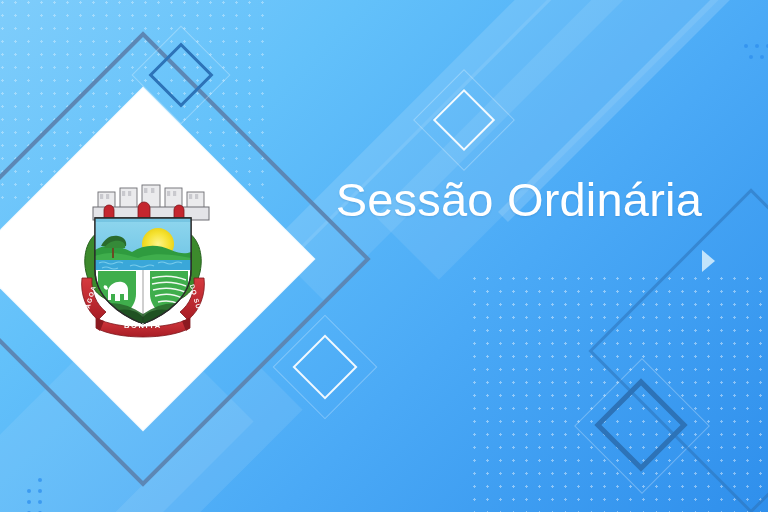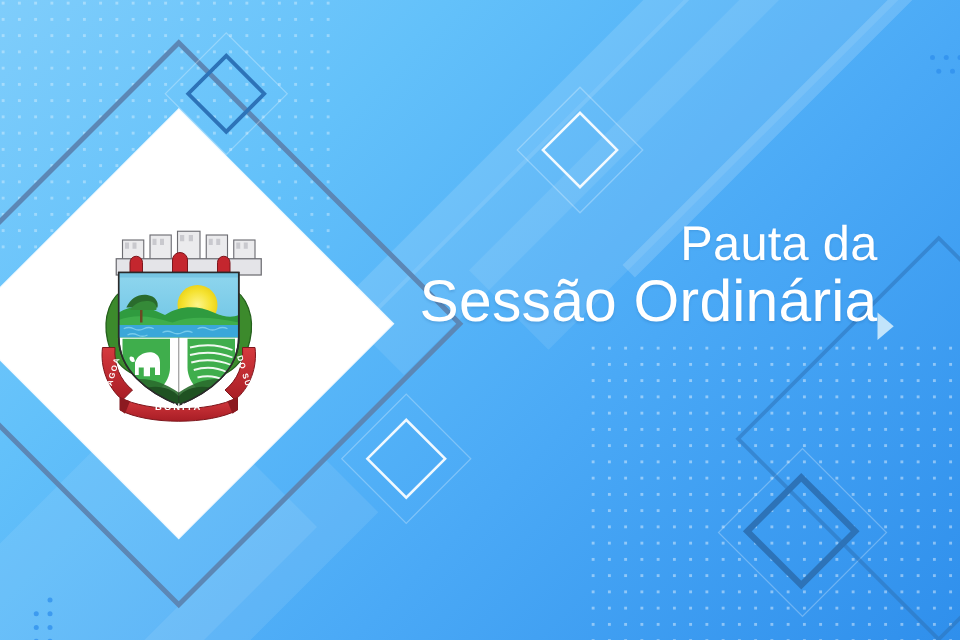--- a/index.html
+++ b/index.html
@@ -307,18 +307,17 @@
 
           <text x="85" y="154" text-anchor="middle" font-family="&quot;Liberation Sans&quot;, sans-serif" font-size="7.5" font-weight="bold" letter-spacing="1.6" fill="#ffffff">BONITA</text>
           <text x="34" y="126" text-anchor="middle" font-family="&quot;Liberation Sans&quot;, sans-serif" font-size="6.4" font-weight="bold" letter-spacing="1.2" fill="#ffffff" transform="rotate(-74 34 126)">LAGOA</text>
           <text x="136" y="126" text-anchor="middle" font-family="&quot;Liberation Sans&quot;, sans-serif" font-size="6.4" font-weight="bold" letter-spacing="1.2" fill="#ffffff" transform="rotate(74 136 126)">DO SUL</text>
         </g>
       </svg>
     </div>
   </div>
 
   <div id="headline">
-    <span class="l1">Pauta da</span>
     <span class="l2">Sessão Ordinária</span>
   </div>
   <div id="arrow-marker"></div>
 
 </div>
 
 </body></html>

